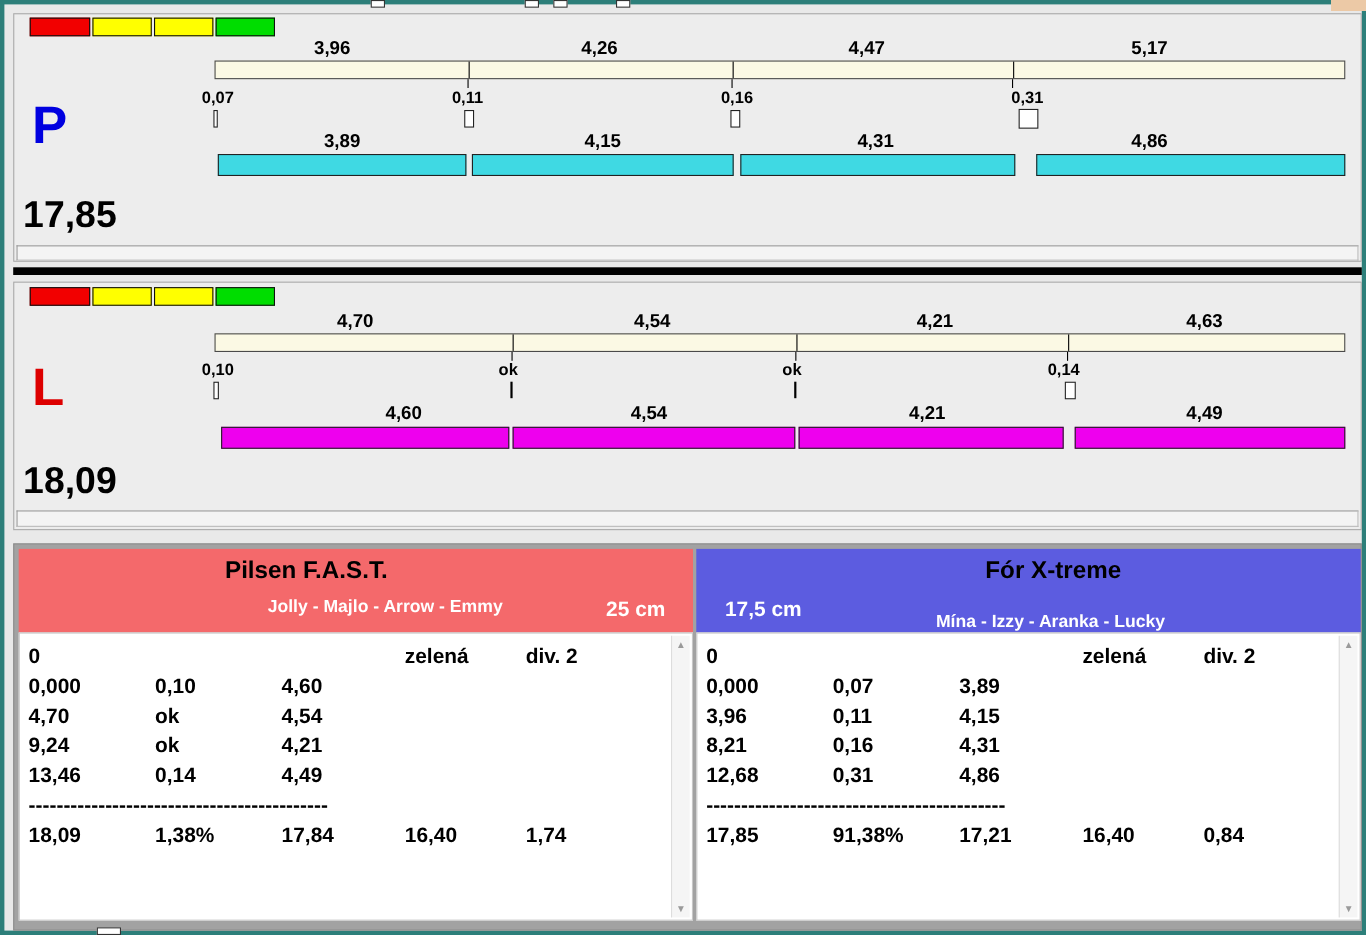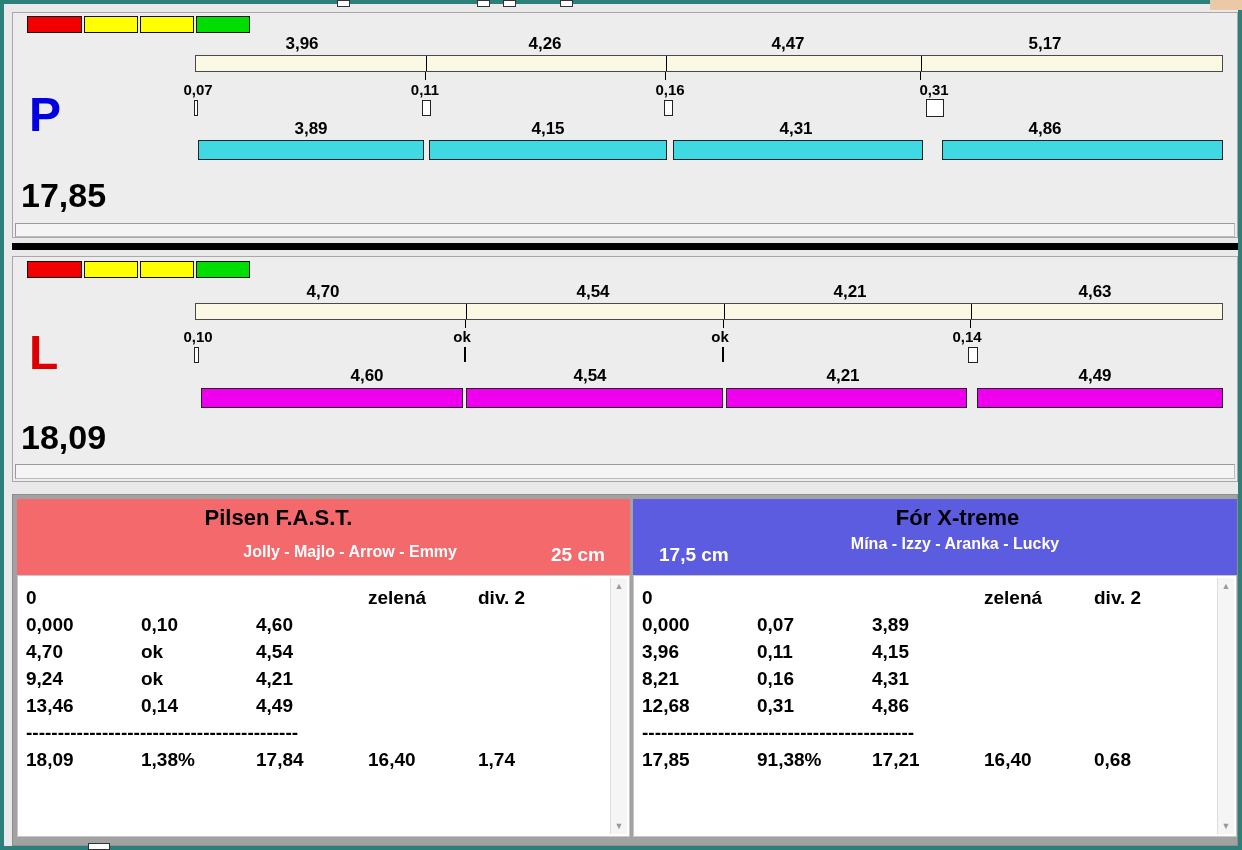--- a/index.html
+++ b/index.html
@@ -137,21 +137,21 @@
 
     <div class="abs team-header" style="left: 4px; top: 4px; width: 613px; height: 76px; background: rgb(244, 105, 107);">
       <div class="abs team-title" style="left:0;top:6px;width:478px;">Pilsen F.A.S.T.</div>
       <div class="abs team-dogs" style="left:0;top:44px;width:440px;text-align:right;">Jolly - Majlo - Arrow - Emmy</div>
       <div class="abs team-height" style="left:534px;top:45px;">25 cm</div>
     </div>
 
     <div class="abs team-header" style="left: 620px; top: 4px; width: 604px; height: 76px; background: rgb(92, 92, 224);">
       <div class="abs team-title" style="left:0;top:6px;width:604px;">Fór X-treme</div>
       <div class="abs team-height" style="left:26px;top:45px;">17,5 cm</div>
-      <div class="abs team-dogs" style="left:132px;top:36px;width:380px;text-align:center;">Mína - Izzy - Aranka - Lucky</div>
+      <div class="abs team-dogs" style="left:132px;top:58px;width:380px;text-align:center;">Mína - Izzy - Aranka - Lucky</div>
     </div>
 
     <div class="abs ttable" style="left:4px;top:80px;width:613px;height:262px;">
       <div class="trow">
         <span class="tc1">0</span>
         <span class="tc2"></span>
         <span class="tc3"></span>
         <span class="tc4">zelená</span>
         <span class="tc5">div. 2</span>
       </div>
@@ -216,21 +216,21 @@
         <span class="tc1">12,68</span>
         <span class="tc2">0,31</span>
         <span class="tc3">4,86</span>
       </div>
       <div class="trow tsep">-------------------------------------------</div>
       <div class="trow">
         <span class="tc1">17,85</span>
         <span class="tc2">91,38%</span>
         <span class="tc3">17,21</span>
         <span class="tc4">16,40</span>
-        <span class="tc5">0,68</span>
+        <span class="tc5">0,84</span>
       </div>
       <div class="scrollbar">
         <div class="scroll-arrow" style="top:0;">▲</div>
         <div class="scroll-arrow" style="bottom:0;">▼</div>
       </div>
     </div>
   </div>
 
 
   <div class="abs artifact" style="left:333px;top:-4px;width:13px;height:7px;"></div>

